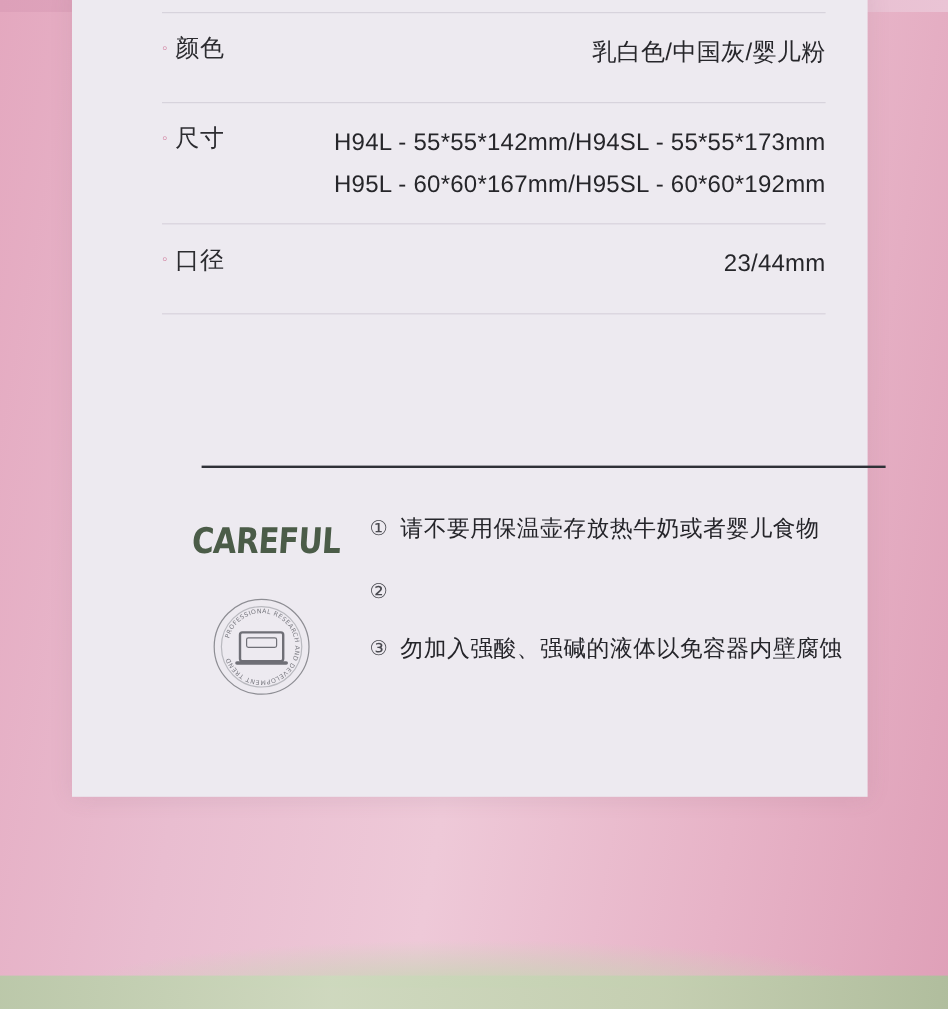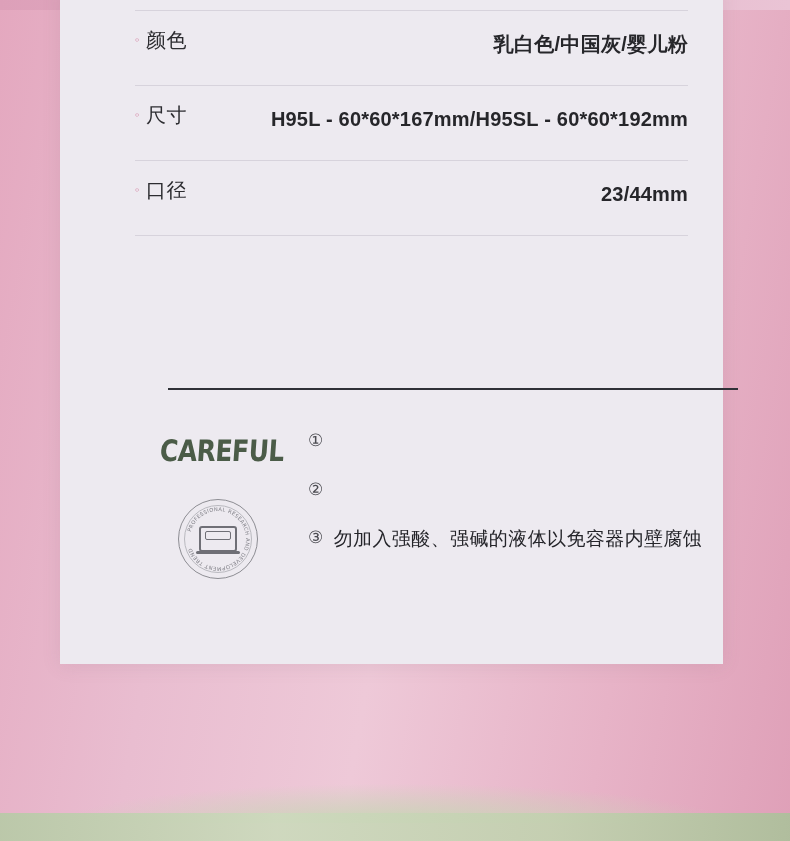--- a/index.html
+++ b/index.html
@@ -90,21 +90,20 @@
     font-size: 13px;
     line-height: 1;
     transform: translateY(-3px);
   }
   .spec-value {
     font-size: 20px;
     color: #26262a;
     text-align: left;
     line-height: 1.75;
     letter-spacing: .3px;
-    font-weight: bold;
   }
   .spec-value .line {
     display: block;
     white-space: nowrap;
   }
   .spec-value.mono {
     font-family: "Liberation Sans", sans-serif;
     letter-spacing: .2px;
   }
 
@@ -238,20 +237,21 @@
         <span class="line">乳白色/中国灰/婴儿粉</span>
       </div>
     </div>
 
     <div class="spec-row">
       <div class="spec-label">
         <span class="bullet">◦</span>
         <span>尺寸</span>
       </div>
       <div class="spec-value mono">
+        <span class="line">H94L - 55*55*142mm/H94SL - 55*55*173mm</span>
         <span class="line">H95L - 60*60*167mm/H95SL - 60*60*192mm</span>
       </div>
     </div>
 
     <div class="spec-row">
       <div class="spec-label">
         <span class="bullet">◦</span>
         <span>口径</span>
       </div>
       <div class="spec-value mono">
@@ -278,20 +278,21 @@
             </text>
           </svg>
         </div>
         <div class="seal-glyph"></div>
       </div>
     </div>
 
     <div class="careful-list">
       <div class="careful-item">
         <span class="num">①</span>
+        <span class="ctext">请不要用保温壶存放热牛奶或者婴儿食物</span>
       </div>
       <div class="careful-item">
         <span class="num">②</span>
       </div>
       <div class="careful-item">
         <span class="num">③</span>
         <span class="ctext">勿加入强酸、强碱的液体以免容器内壁腐蚀</span>
       </div>
     </div>
   </div>

